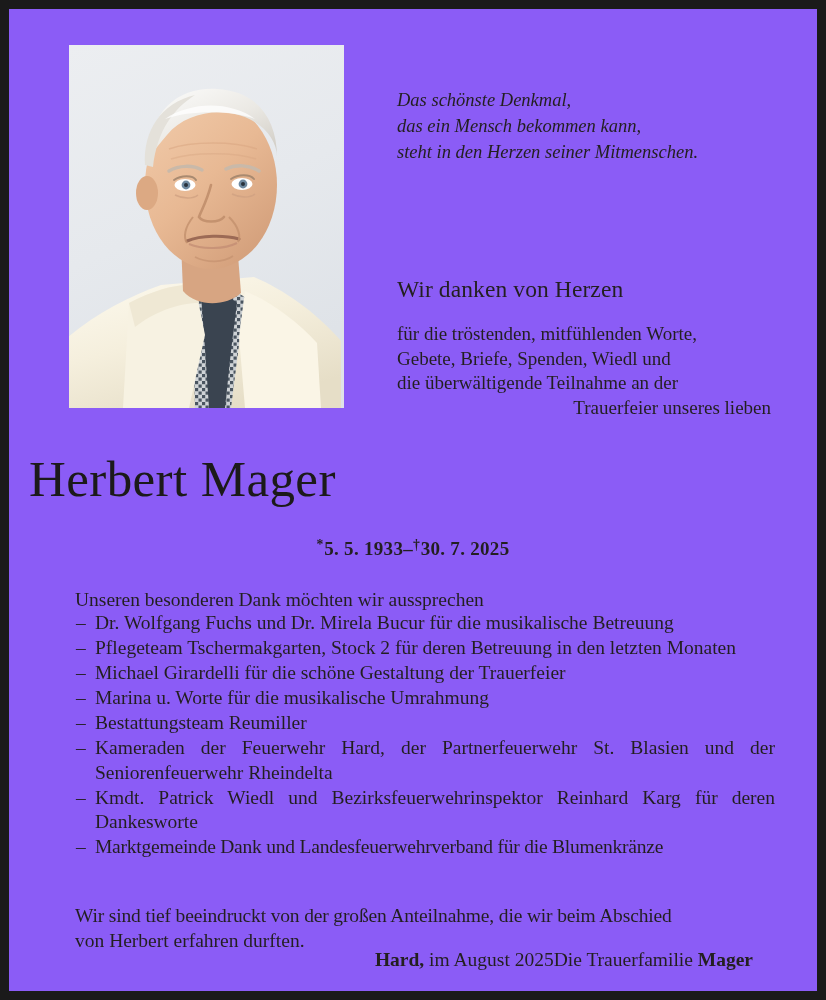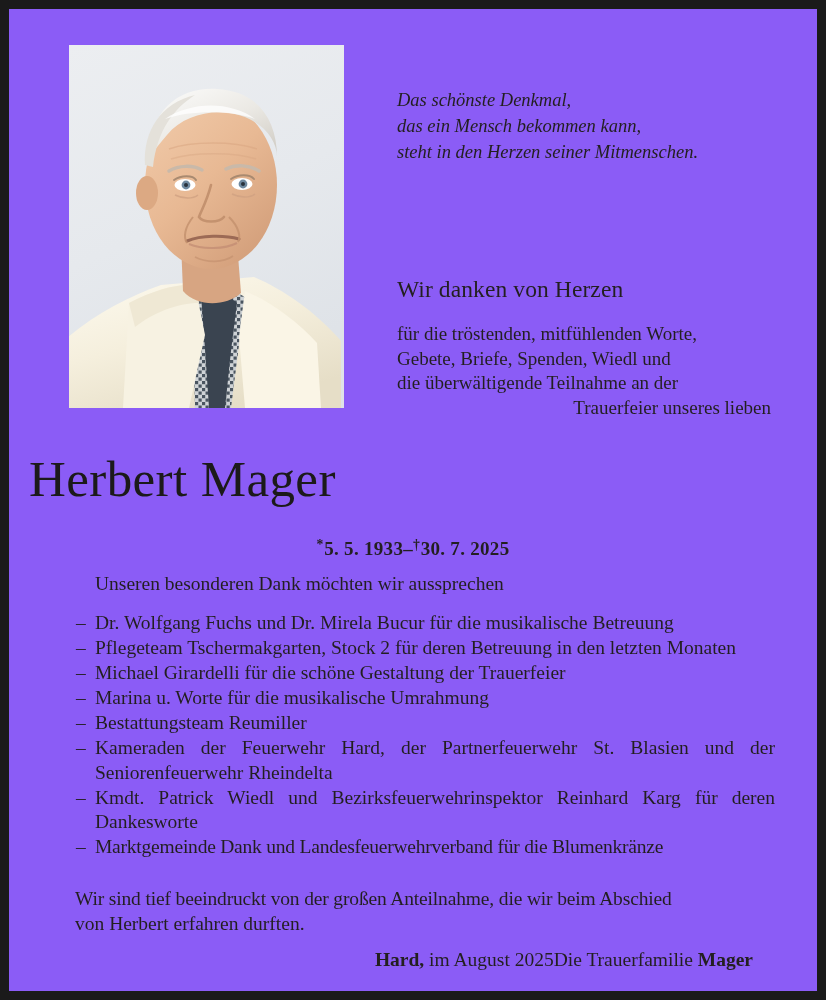--- a/index.html
+++ b/index.html
@@ -103,25 +103,24 @@
     font-size: 0.72em;
     vertical-align: 0.42em;
     line-height: 0;
     margin-right: 0.5px;
   }
 
   
   .intro {
     position: absolute;
     left: 66px;
-    top: 562px;
+    top: 578px;
     width: 700px;
     font-size: 19.5px;
     line-height: 26px;
-    margin-left: 20px;
   }
 
   .thanklist {
     position: absolute;
     left: 66px;
     top: 602px;
     width: 700px;
     margin: 0;
     padding: 0;
     list-style: none;
@@ -150,21 +149,21 @@
   }
 
   .closing {
     position: absolute;
     left: 66px;
     top: 877px;
     width: 700px;
     font-size: 19.5px;
     line-height: 25px;
   }
-  .closing .l1 { letter-spacing: -0.15px; }
+  .closing .l1 { letter-spacing: -0.15px; margin-top: 17px; }
 
   .footer {
     position: absolute;
     left: 66px;
     right: 64px;
     top: 938px;
     display: flex;
     justify-content: flex-end;
     align-items: baseline;
     font-size: 19.5px;

